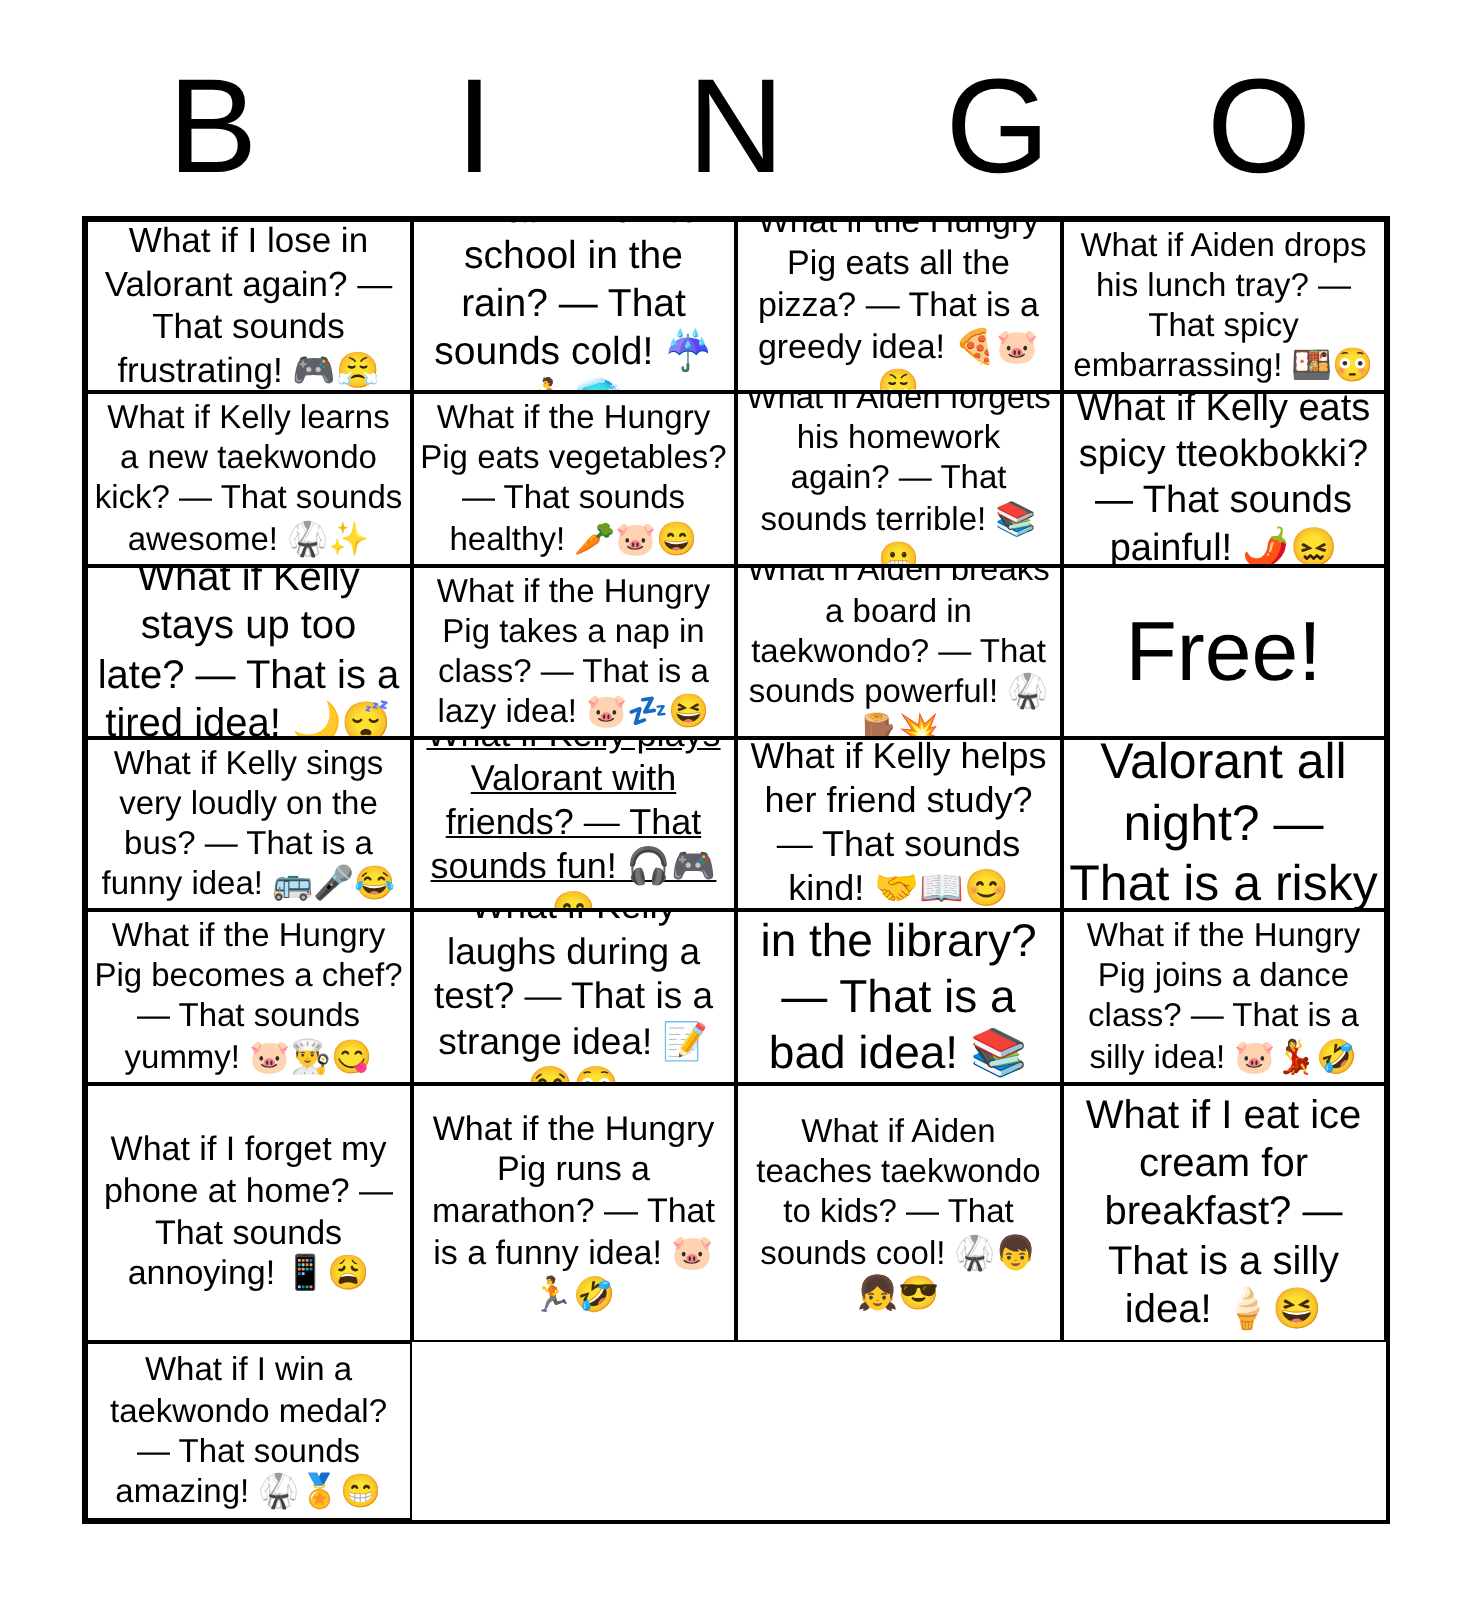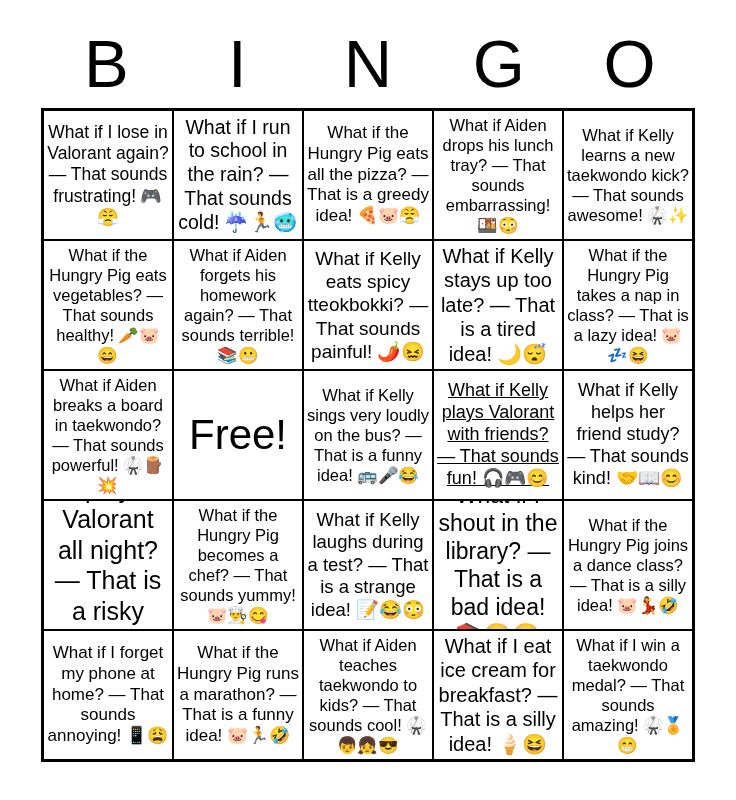--- a/index.html
+++ b/index.html
@@ -34,21 +34,21 @@
   }
   .bingo-grid {
     position: absolute;
     left: 41px;
     top: 108px;
     width: 654px;
     height: 654px;
     box-sizing: border-box;
     border: 2px solid #000;
     display: grid;
-    grid-template-columns: repeat(5, 1fr);
+    grid-template-columns: repeat(4, 1fr);
     grid-template-rows: repeat(5, 1fr);
     background: #fff;
   }
   .cell {
     border: 1px solid #000;
     box-sizing: border-box;
     display: flex;
     align-items: center;
     justify-content: center;
     text-align: center;
@@ -82,21 +82,21 @@
     <div class="cell">
       <span class="cell-text" style="font-size: 17.5px;">What if I lose in Valorant again? — That sounds frustrating! 🎮😤</span>
     </div>
     <div class="cell">
       <span class="cell-text" style="font-size: 19.5px;">What if I run to school in the rain? — That sounds cold! ☔🏃🥶</span>
     </div>
     <div class="cell">
       <span class="cell-text" style="font-size: 17px;">What if the Hungry Pig eats all the pizza? — That is a greedy idea! 🍕🐷😤</span>
     </div>
     <div class="cell">
-      <span class="cell-text" style="font-size: 16.5px;">What if Aiden drops his lunch tray? — That sounds embarrassing! 🍱😳</span>
+      <span class="cell-text" style="font-size: 16.5px;">What if Aiden drops his lunch tray? — That spicy embarrassing! 🍱😳</span>
     </div>
     <div class="cell">
       <span class="cell-text" style="font-size: 16.5px;">What if Kelly learns a new taekwondo kick? — That sounds awesome! 🥋✨</span>
     </div>
     <div class="cell">
       <span class="cell-text" style="font-size: 16.5px;">What if the Hungry Pig eats vegetables? — That sounds healthy! 🥕🐷😄</span>
     </div>
     <div class="cell">
       <span class="cell-text" style="font-size: 16.5px;">What if Aiden forgets his homework again? — That sounds terrible! 📚😬</span>
     </div>

